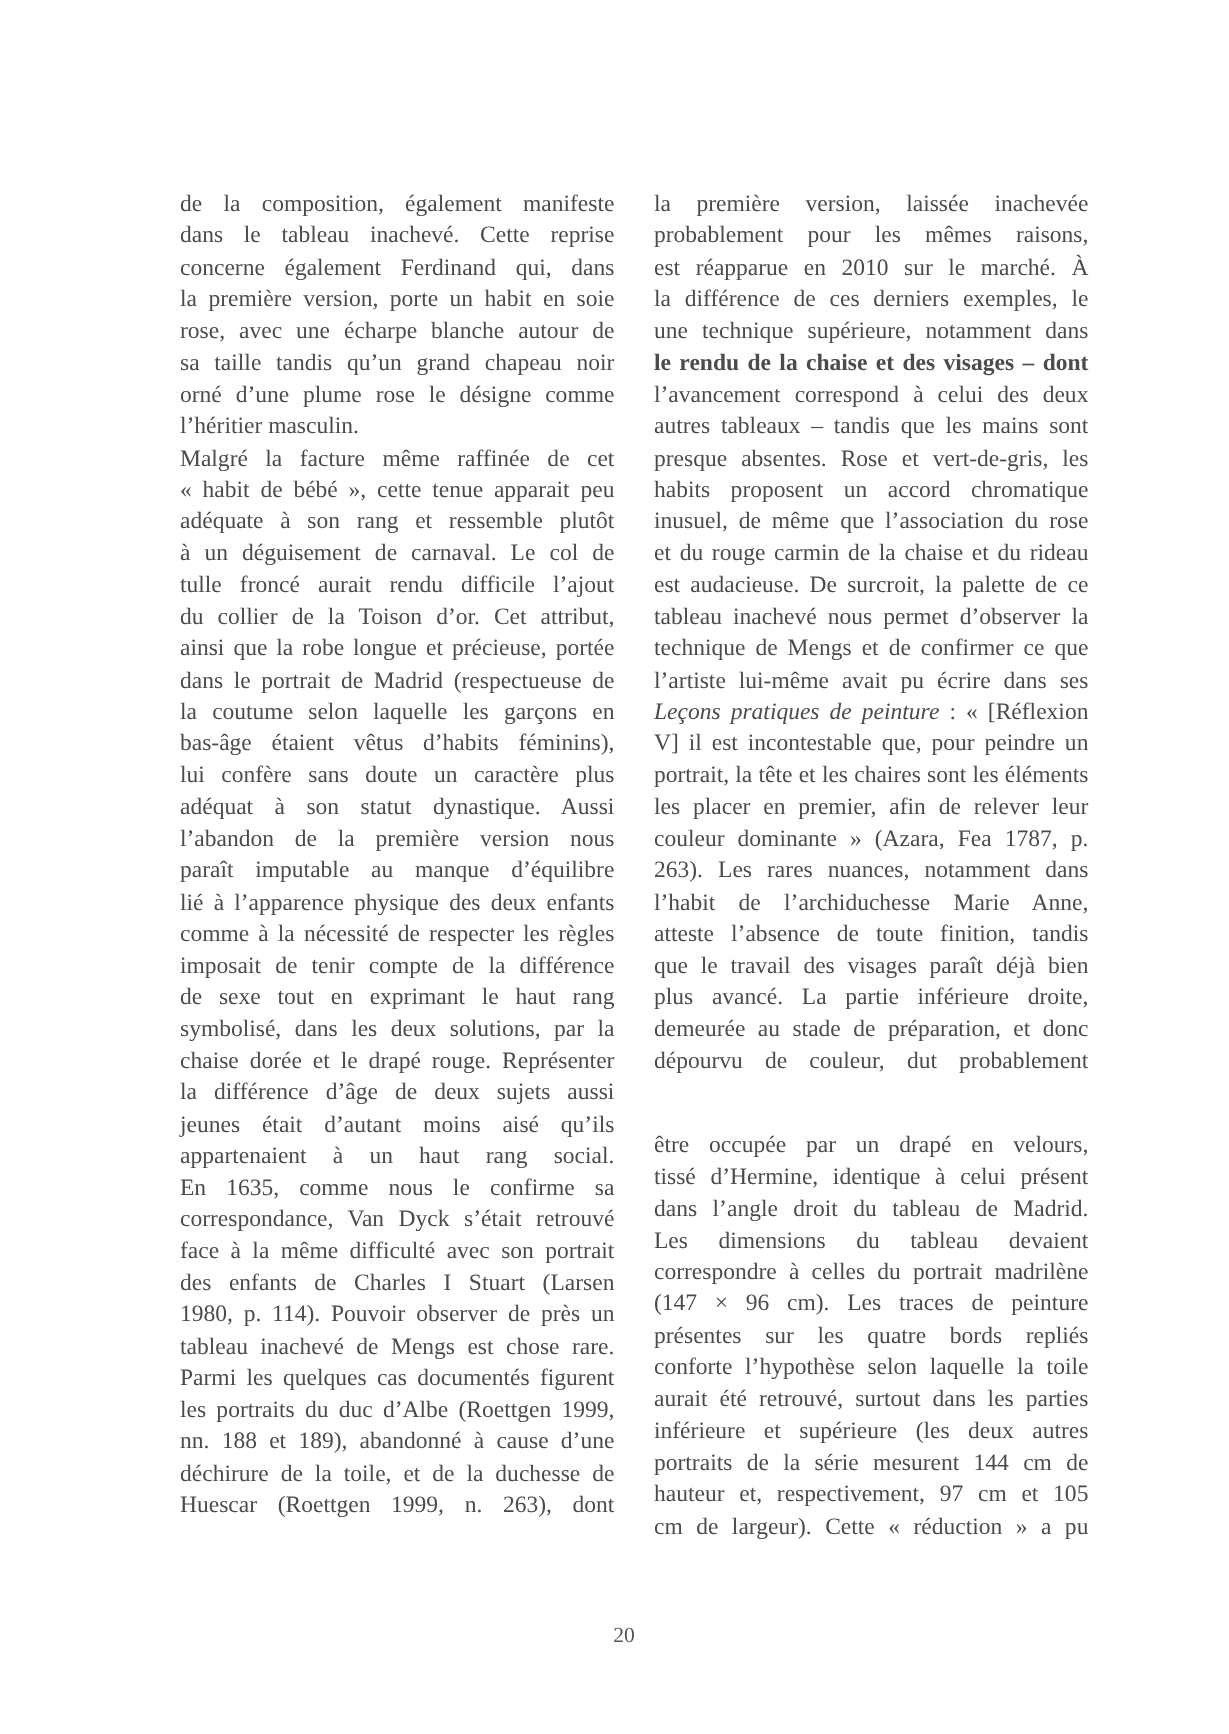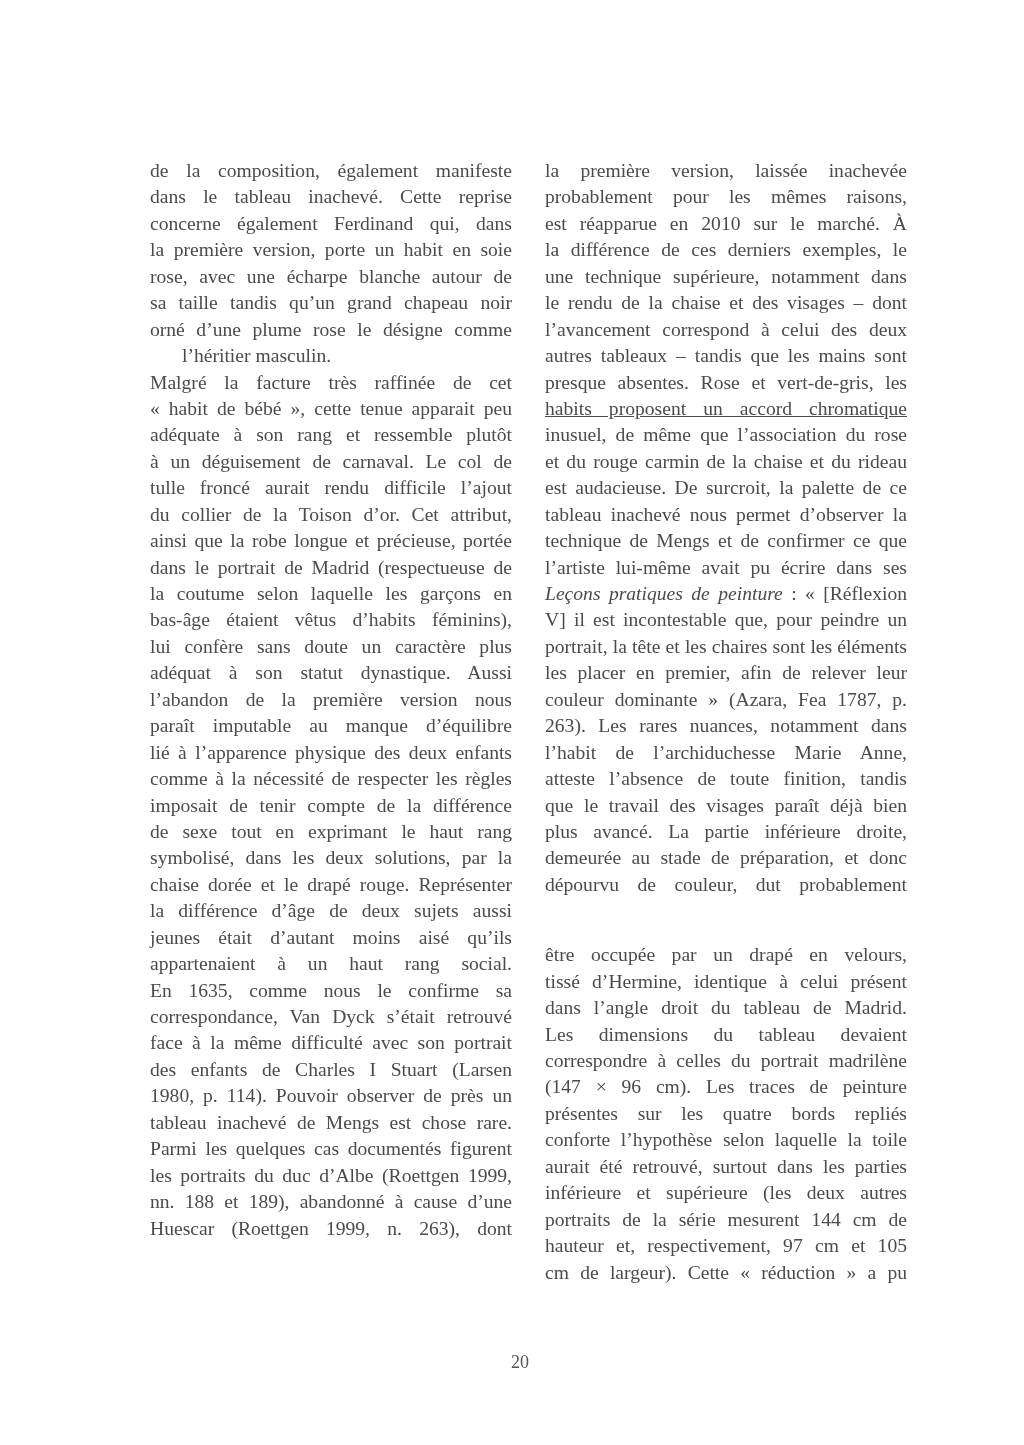--- a/index.html
+++ b/index.html
@@ -34,21 +34,20 @@
     .line {
       display: block;
       height: 26.45px;
       white-space: nowrap;
       text-align: justify;
       text-align-last: justify;
       overflow: visible;
     }
     .line.last {
       text-align-last: left;
-      margin-left: 32px;
     }
     .line em {
       font-style: italic;
     }
     .page-number {
       position: absolute;
       top: 1340px;
       left: 0;
       width: 1040px;
       text-align: center;
@@ -63,21 +62,21 @@
 <div class="page">
   <div class="column col-left">
       <span class="line" style="text-align: justify; text-align-last: justify; display: block;">de la composition, également manifeste</span>
       <span class="line" style="text-align: justify; text-align-last: justify; display: block;">dans le tableau inachevé. Cette reprise</span>
       <span class="line" style="text-align: justify; text-align-last: justify; display: block;">concerne également Ferdinand qui, dans</span>
       <span class="line" style="text-align: justify; text-align-last: justify; display: block;">la première version, porte un habit en soie</span>
       <span class="line" style="text-align: justify; text-align-last: justify; display: block;">rose, avec une écharpe blanche autour de</span>
       <span class="line" style="text-align: justify; text-align-last: justify; display: block;">sa taille tandis qu’un grand chapeau noir</span>
       <span class="line" style="text-align: justify; text-align-last: justify; display: block;">orné d’une plume rose le désigne comme</span>
       <span class="line last" style="text-align: left; text-align-last: left; display: block;">l’héritier masculin.</span>
-      <span class="line" style="text-align: justify; text-align-last: justify; display: block;">Malgré la facture très raffinée de cet</span>
+      <span class="line" style="text-align: justify; text-align-last: justify; display: block;">Malgré la facture même raffinée de cet</span>
       <span class="line" style="text-align: justify; text-align-last: justify; display: block;">« habit de bébé », cette tenue apparait peu</span>
       <span class="line" style="text-align: justify; text-align-last: justify; display: block;">adéquate à son rang et ressemble plutôt</span>
       <span class="line" style="text-align: justify; text-align-last: justify; display: block;">à un déguisement de carnaval. Le col de</span>
       <span class="line" style="text-align: justify; text-align-last: justify; display: block;">tulle froncé aurait rendu difficile l’ajout</span>
       <span class="line" style="text-align: justify; text-align-last: justify; display: block;">du collier de la Toison d’or. Cet attribut,</span>
       <span class="line" style="text-align: justify; text-align-last: justify; display: block;">ainsi que la robe longue et précieuse, portée</span>
       <span class="line" style="text-align: justify; text-align-last: justify; display: block;">dans le portrait de Madrid (respectueuse de</span>
       <span class="line" style="text-align: justify; text-align-last: justify; display: block;">la coutume selon laquelle les garçons en</span>
       <span class="line" style="text-align: justify; text-align-last: justify; display: block;">bas-âge étaient vêtus d’habits féminins),</span>
       <span class="line" style="text-align: justify; text-align-last: justify; display: block;">lui confère sans doute un caractère plus</span>
@@ -95,33 +94,34 @@
       <span class="line" style="text-align: justify; text-align-last: justify; display: block;">appartenaient à un haut rang social.</span>
       <span class="line" style="text-align: justify; text-align-last: justify; display: block;">En 1635, comme nous le confirme sa</span>
       <span class="line" style="text-align: justify; text-align-last: justify; display: block;">correspondance, Van Dyck s’était retrouvé</span>
       <span class="line" style="text-align: justify; text-align-last: justify; display: block;">face à la même difficulté avec son portrait</span>
       <span class="line" style="text-align: justify; text-align-last: justify; display: block;">des enfants de Charles I Stuart (Larsen</span>
       <span class="line" style="text-align: justify; text-align-last: justify; display: block;">1980, p. 114). Pouvoir observer de près un</span>
       <span class="line" style="text-align: justify; text-align-last: justify; display: block;">tableau inachevé de Mengs est chose rare.</span>
       <span class="line" style="text-align: justify; text-align-last: justify; display: block;">Parmi les quelques cas documentés figurent</span>
       <span class="line" style="text-align: justify; text-align-last: justify; display: block;">les portraits du duc d’Albe (Roettgen 1999,</span>
       <span class="line" style="text-align: justify; text-align-last: justify; display: block;">nn. 188 et 189), abandonné à cause d’une</span>
+      <span class="line" style="text-align: justify; text-align-last: justify; display: block;">déchirure de la toile, et de la duchesse de</span>
       <span class="line" style="text-align: justify; text-align-last: justify; display: block;">Huescar (Roettgen 1999, n. 263), dont</span>
     </div>
   <div class="column col-right">
       <span class="line" style="text-align: justify; text-align-last: justify; display: block;">la première version, laissée inachevée</span>
       <span class="line" style="text-align: justify; text-align-last: justify; display: block;">probablement pour les mêmes raisons,</span>
       <span class="line" style="text-align: justify; text-align-last: justify; display: block;">est réapparue en 2010 sur le marché. À</span>
       <span class="line" style="text-align: justify; text-align-last: justify; display: block;">la différence de ces derniers exemples, le</span>
       <span class="line" style="text-align: justify; text-align-last: justify; display: block;">une technique supérieure, notamment dans</span>
-      <span class="line" style="text-align: justify; text-align-last: justify; display: block;">le rendu de la chaise et des visages – dont</span>
+      <span class="line" style="text-align: justify; text-align-last: justify; display: block; font-weight: bold;">le rendu de la chaise et des visages – dont</span>
       <span class="line" style="text-align: justify; text-align-last: justify; display: block;">l’avancement correspond à celui des deux</span>
       <span class="line" style="text-align: justify; text-align-last: justify; display: block;">autres tableaux – tandis que les mains sont</span>
       <span class="line" style="text-align: justify; text-align-last: justify; display: block;">presque absentes. Rose et vert-de-gris, les</span>
-      <span class="line" style="text-align: justify; text-align-last: justify; display: block; text-decoration: underline;">habits proposent un accord chromatique</span>
+      <span class="line" style="text-align: justify; text-align-last: justify; display: block;">habits proposent un accord chromatique</span>
       <span class="line" style="text-align: justify; text-align-last: justify; display: block;">inusuel, de même que l’association du rose</span>
       <span class="line" style="text-align: justify; text-align-last: justify; display: block;">et du rouge carmin de la chaise et du rideau</span>
       <span class="line" style="text-align: justify; text-align-last: justify; display: block;">est audacieuse. De surcroit, la palette de ce</span>
       <span class="line" style="text-align: justify; text-align-last: justify; display: block;">tableau inachevé nous permet d’observer la</span>
       <span class="line" style="text-align: justify; text-align-last: justify; display: block;">technique de Mengs et de confirmer ce que</span>
       <span class="line" style="text-align: justify; text-align-last: justify; display: block;">l’artiste lui-même avait pu écrire dans ses</span>
       <span class="line" style="text-align: justify; text-align-last: justify; display: block;"><em>Leçons pratiques de peinture</em><span> : « [Réflexion</span></span>
       <span class="line" style="text-align: justify; text-align-last: justify; display: block;">V] il est incontestable que, pour peindre un</span>
       <span class="line" style="text-align: justify; text-align-last: justify; display: block;">portrait, la tête et les chaires sont les éléments</span>
       <span class="line" style="text-align: justify; text-align-last: justify; display: block;">les placer en premier, afin de relever leur</span>

